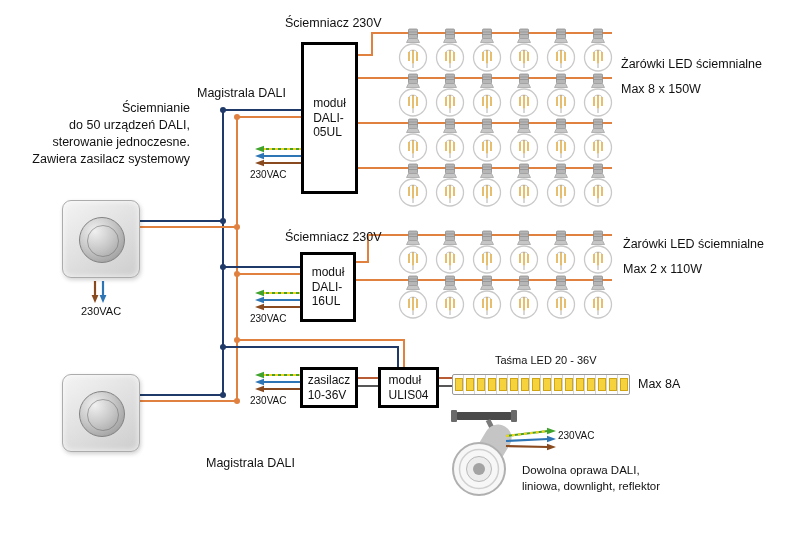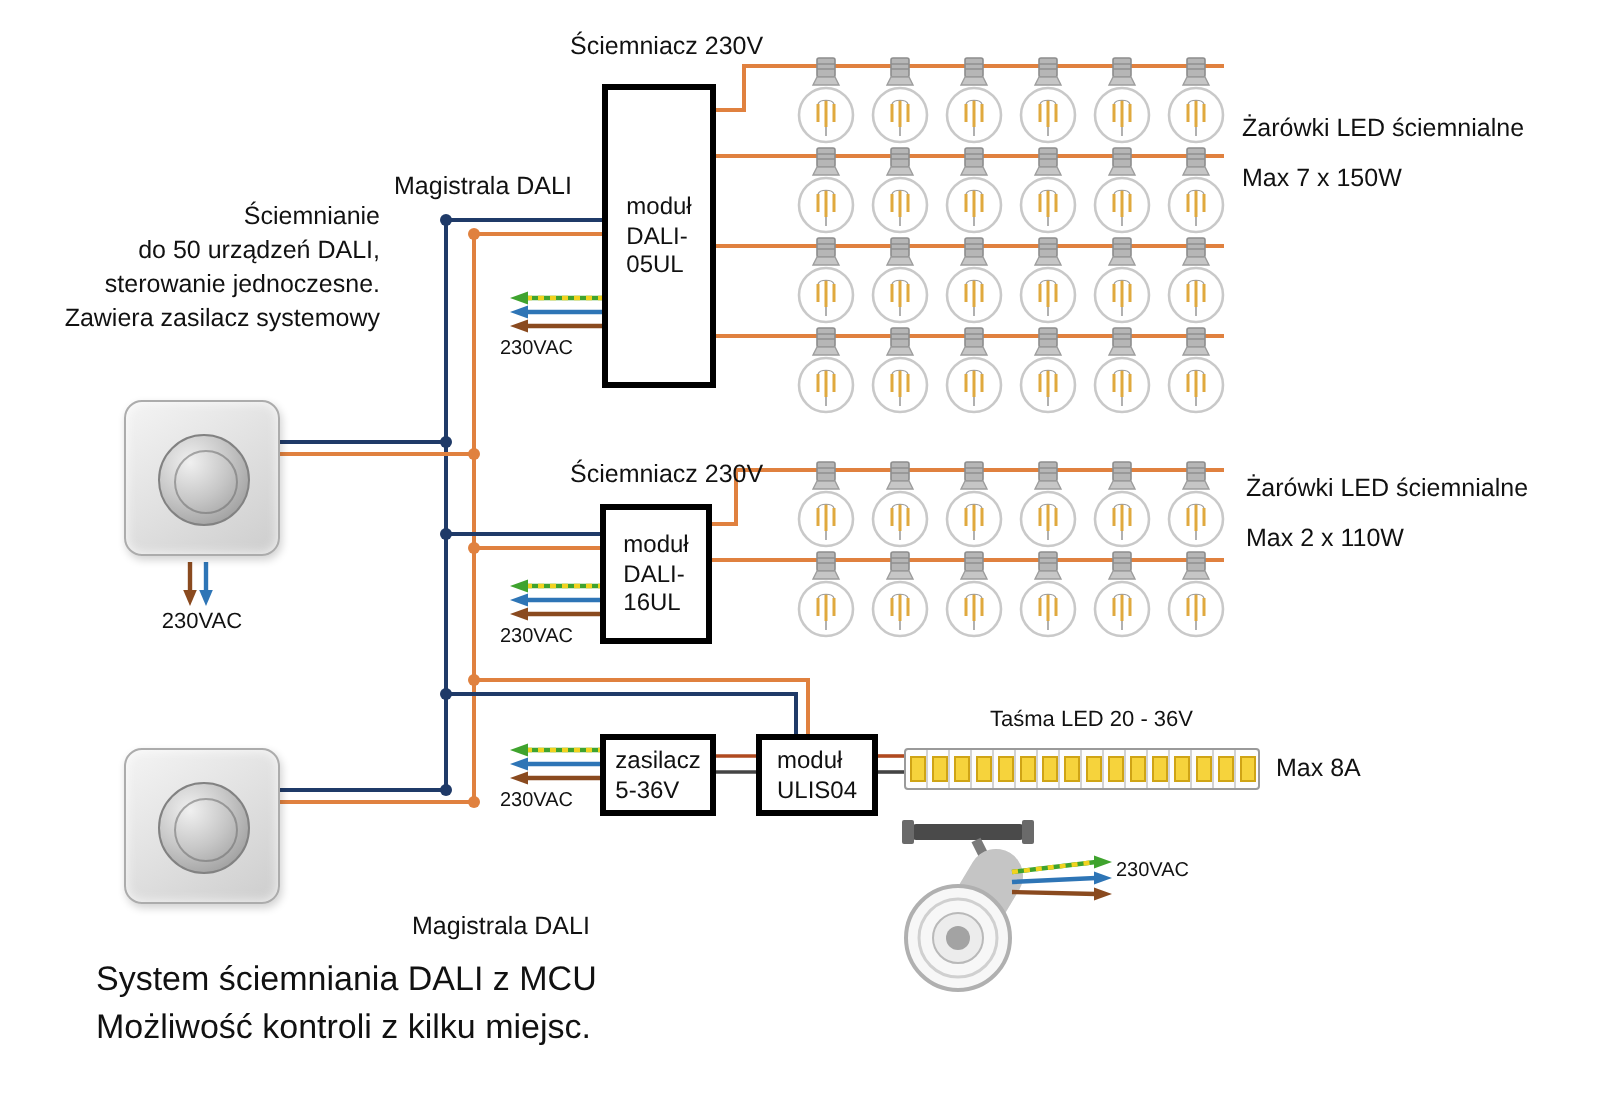--- a/index.html
+++ b/index.html
@@ -168,21 +168,21 @@
       <polygon class="ar-br" points="556,447 547,443.8 547,450.2"></polygon>
     </g>
   </svg>
 
   <div class="lbl" style="left:285px;top:16px">Ściemniacz 230V</div>
   <div class="modbox" style="left:301px;top:42px;width:57px;height:152px">moduł
 DALI-
 05UL</div>
   <div class="lbl small" style="left:250px;top:167px">230VAC</div>
   <div class="lbl" style="left:621px;top:57px">Żarówki LED ściemnialne</div>
-  <div class="lbl" style="left:621px;top:82px">Max 7 x 150W</div>
+  <div class="lbl" style="left:621px;top:82px">Max 8 x 150W</div>
   <div class="grid-host">
       <div class="bulb" style="left: 398px; top: 28px;"><svg width="30" height="46" viewBox="0 0 30 46">
           <rect x="10.5" y="1" width="9" height="9.5" rx="1" fill="#b6b6b6" stroke="#8d8d8d" stroke-width="0.8"></rect>
           <line x1="10.5" y1="4" x2="19.5" y2="4" stroke="#8d8d8d" stroke-width="0.7"></line>
           <line x1="10.5" y1="6.5" x2="19.5" y2="6.5" stroke="#8d8d8d" stroke-width="0.7"></line>
           <path d="M10.5,10.5 L8.5,14.5 L21.5,14.5 L19.5,10.5 Z" fill="#c6c6c6" stroke="#9d9d9d" stroke-width="0.7"></path>
           <circle cx="15" cy="29.5" r="13.5" fill="#ffffff" fill-opacity="0.92" stroke="#c9c9c9" stroke-width="1.3"></circle>
           <path d="M11,24 V33 M15,22 V35.5 M19,24 V33" stroke="#e0a93e" stroke-width="1.5" fill="none"></path>
           <path d="M11,24 C12,21.5 18,21.5 19,24" stroke="#9d9d9d" stroke-width="0.6" fill="none"></path>
           <path d="M15,35.5 V40" stroke="#9d9d9d" stroke-width="0.8"></path>
@@ -543,21 +543,21 @@
           <line x1="10.5" y1="6.5" x2="19.5" y2="6.5" stroke="#8d8d8d" stroke-width="0.7"></line>
           <path d="M10.5,10.5 L8.5,14.5 L21.5,14.5 L19.5,10.5 Z" fill="#c6c6c6" stroke="#9d9d9d" stroke-width="0.7"></path>
           <circle cx="15" cy="29.5" r="13.5" fill="#ffffff" fill-opacity="0.92" stroke="#c9c9c9" stroke-width="1.3"></circle>
           <path d="M11,24 V33 M15,22 V35.5 M19,24 V33" stroke="#e0a93e" stroke-width="1.5" fill="none"></path>
           <path d="M11,24 C12,21.5 18,21.5 19,24" stroke="#9d9d9d" stroke-width="0.6" fill="none"></path>
           <path d="M15,35.5 V40" stroke="#9d9d9d" stroke-width="0.8"></path>
         </svg></div>
     </div>
 
   <div class="modbox" style="left:300px;top:367px;width:58px;height:41px">zasilacz
-5-36V</div>
+10-36V</div>
   <div class="modbox" style="left:378px;top:367px;width:61px;height:41px">moduł
 ULIS04</div>
   <div class="lbl small" style="left:250px;top:393px">230VAC</div>
   <div class="lbl" style="left:495px;top:353px;font-size:11px">Taśma LED 20 - 36V</div>
   <div id="led-strip">
       <div class="led-seg">
         <span class="led-chip"></span>
       </div>
       <div class="led-seg">
         <span class="led-chip"></span>
@@ -616,20 +616,18 @@
 
   <div class="dimmer" style="left:62px;top:200px">
     <div class="knob"></div>
   </div>
   <div class="lbl" style="left:62px;top:304px;width:78px;text-align:center;font-size:11px">230VAC</div>
   <div class="dimmer" style="left:62px;top:374px">
     <div class="knob"></div>
   </div>
 
   <div class="lbl small" style="left:558px;top:428px">230VAC</div>
-
-  <div id="title-block">
-    <div>System ściemniania DALI z MCU</div>
-    <div>Możliwość kontroli z kilku miejsc.</div>
-  </div>
+  <div class="lbl pre" style="left:522px;top:462px;font-size:11.5px;line-height:16px">Dowolna oprawa DALI,
+liniowa, downlight, reflektor</div>
+
 
 
 </div>
 
 </body></html>

